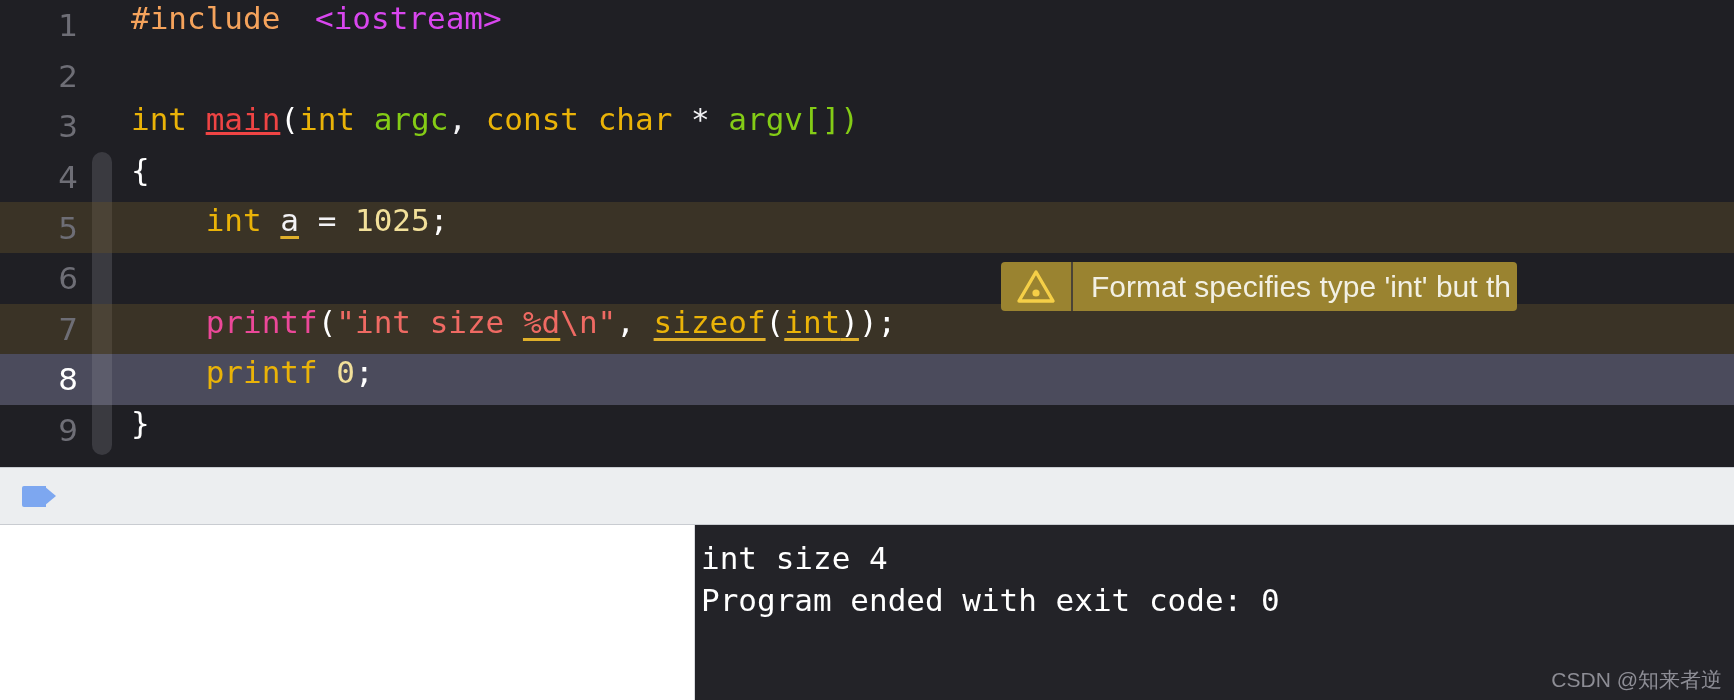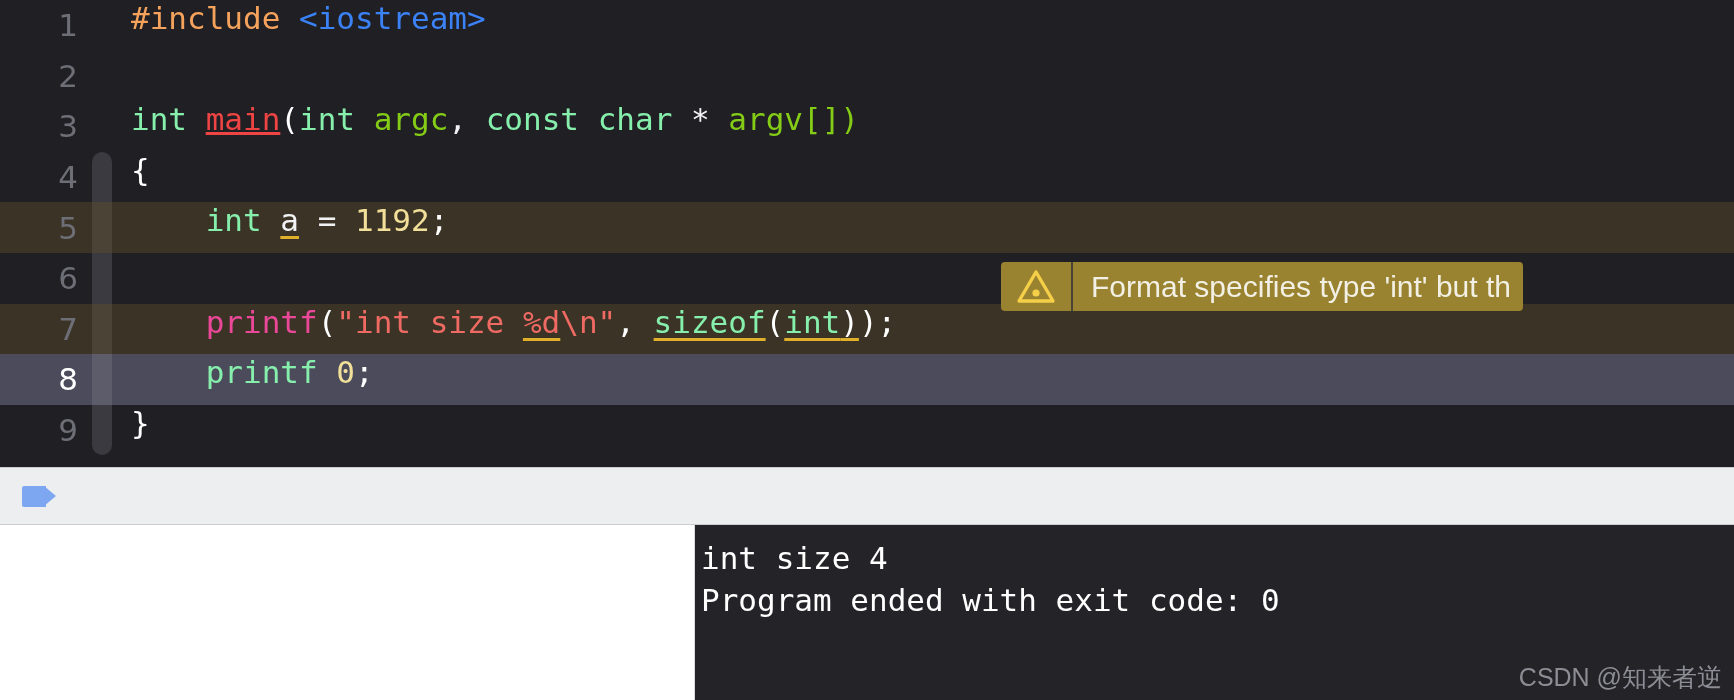--- a/index.html
+++ b/index.html
@@ -79,22 +79,22 @@
     font-family: "DejaVu Sans Mono", monospace;
     font-size: 31px;
     letter-spacing: 0px;
     color: #e8e8ec;
     white-space: pre;
   }
 
   
   .t-plain    { color: #f2f2f5; }
   .t-pre      { color: #f5a35c; }   
-  .t-header   { color: #3b82f6; }   
-  .t-keyword  { color: #86efac; }   
+  .t-header   { color: #d946ef; margin-left: 16px; }   
+  .t-keyword  { color: #eab308; }   
   .t-func     { color: #ef4444; text-decoration: underline; }   
   .t-call     { color: #ec4899; }   
   .t-string   { color: #ef6a63; }   
   .t-number   { color: #f2e09a; }   
   .t-punct    { color: #ffffff; }
   .t-ident    { color: #84cc16; }
 
   .u-warn {
     text-decoration: underline;
     text-decoration-color: #e0b02a;
@@ -119,21 +119,21 @@
     background: #9a8330;
     display: flex;
     align-items: center;
     justify-content: center;
     border-right: 2px solid #4b4336;
   }
   .warn-msg-box {
     background: #9a8330;
     display: flex;
     align-items: center;
-    padding: 0 12px 0 18px;
+    padding: 0 6px 0 18px;
     color: #f2f0e4;
     font-family: "Liberation Sans", sans-serif;
     font-size: 30px;
     white-space: nowrap;
   }
 
   
   #toolbar-strip {
     position: absolute;
     left: 0;
@@ -200,21 +200,21 @@
     line-height: 42px;
     color: #ffffff;
     white-space: pre;
   }
 
   #watermark {
     position: absolute;
     right: 12px;
     bottom: 6px;
     font-family: "Liberation Sans", sans-serif;
-    font-size: 25px;
+    font-size: 21px;
     color: #8d8d95;
     white-space: nowrap;
   }
 </style>
 </head>
 <body>
 
 <div id="app">
 
   <div id="editor">
@@ -239,21 +239,21 @@
 
     <div class="code-line folded fold-top">
       <div class="gutter">4</div>
       <div class="fold-ribbon"></div>
       <div class="code-text"><span class="t-punct">{</span></div>
     </div>
 
     <div class="code-line hl-warning folded">
       <div class="gutter">5</div>
       <div class="fold-ribbon"></div>
-      <div class="code-text"><span>    </span><span class="t-keyword">int</span><span> </span><span class="t-plain u-warn">a</span><span class="t-plain"> = </span><span class="t-number">1192</span><span class="t-punct">;</span></div>
+      <div class="code-text"><span>    </span><span class="t-keyword">int</span><span> </span><span class="t-plain u-warn">a</span><span class="t-plain"> = </span><span class="t-number">1025</span><span class="t-punct">;</span></div>
     </div>
 
     <div class="code-line folded">
       <div class="gutter">6</div>
       <div class="fold-ribbon"></div>
       <div class="code-text"></div>
     </div>
 
     <div class="code-line hl-warning folded">
       <div class="gutter">7</div>

